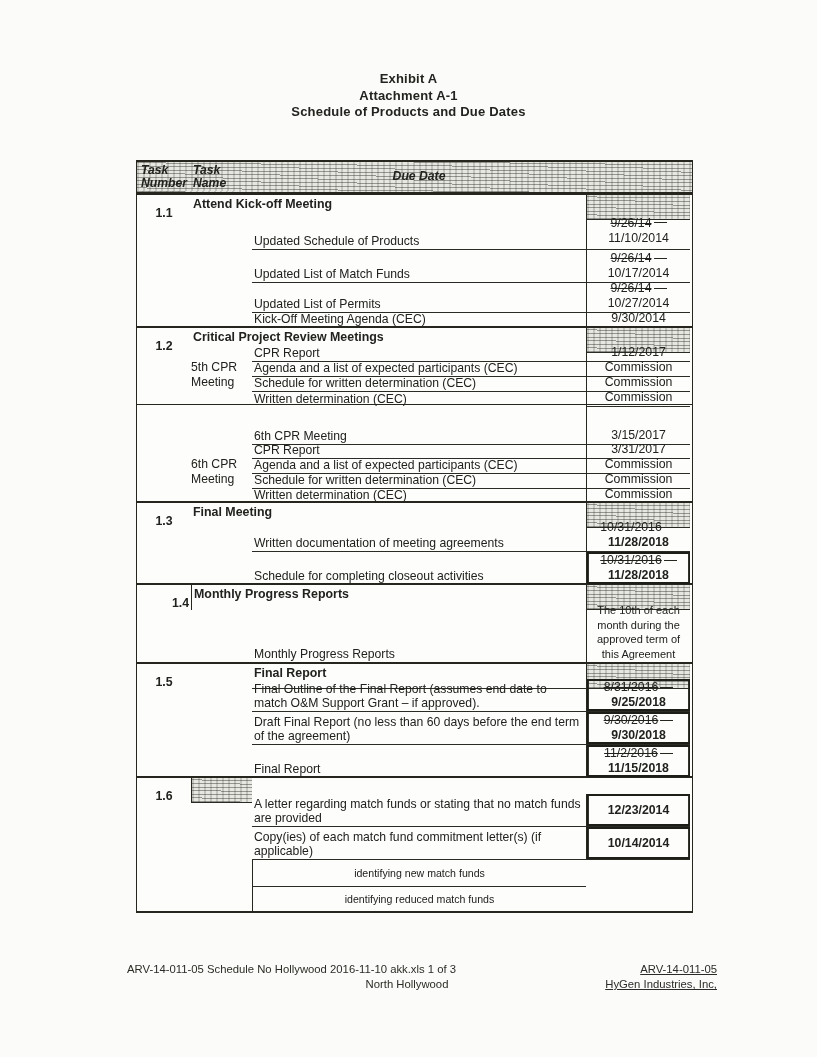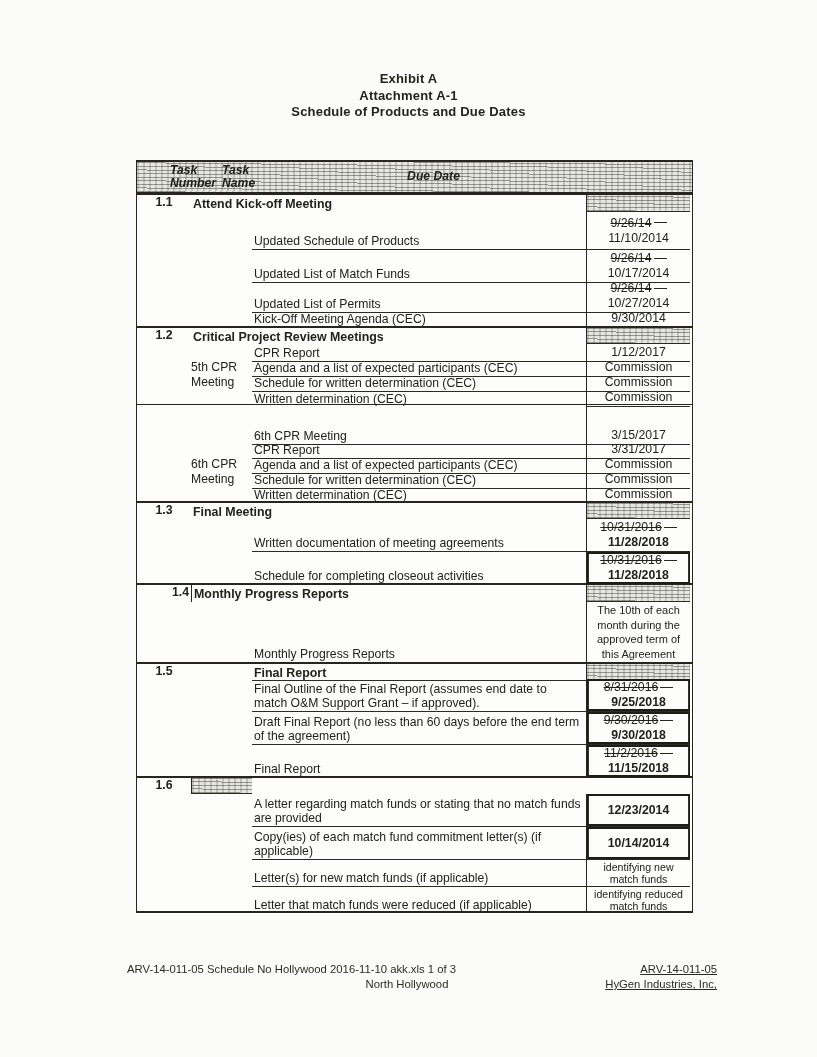--- a/index.html
+++ b/index.html
@@ -22,31 +22,31 @@
   .row,.thead{display:grid;grid-template-columns:54px 61px 334px 104px;position:relative;}
   .c{position:relative;box-sizing:border-box;}
 
   .hatch{background:
     repeating-linear-gradient(0.6deg, rgba(38,38,32,.42) 0 1px, transparent 1px 3.6px),
     repeating-linear-gradient(91deg, rgba(38,38,32,.18) 0 2px, transparent 2px 6px),
     #e7e7e2;}
 
   .thead{height:30px;border-bottom:1.8px solid #26261f;
     font-style:italic;font-weight:bold;font-size:12.2px;line-height:13.5px;}
-  .thead .c{display:flex;align-items:center;margin-left:29px;}
+  .thead .c{display:flex;align-items:center;}
   .prewrap{white-space:pre-line;}
   .th-num{padding-left:4px;}
   .th-name{padding-left:2px;}
   .th-prod{justify-content:center;}
   .th-due{justify-content:center;}
 
   .sec{border-top:2px solid #26261f;}
   .sec:first-of-type{border-top:none;}
 
-  .num{ text-align:center;font-weight:bold;font-size:12.3px;padding-top:0;}
+  .num{ text-align:center;font-weight:bold;font-size:12.3px;padding-top:11px;}
   .name{ font-size:12.2px;line-height:15px;}
   .secname{font-weight:bold;font-size:12.4px;padding-top:2px;grid-column:2/4;padding-left:2px;}
   .secname3{grid-column:3/4;}
 
   .prod{font-size:12.2px;line-height:14px;display:flex;align-items:flex-end;
     padding:0 4px 1px 2px;}
   .bb{border-bottom:1.3px solid #2b2b25;}
 
   .due{border-left:1.5px solid #26261f;display:flex;flex-direction:column;
     align-items:center;justify-content:center;font-size:12.3px;line-height:15px;
@@ -323,29 +323,27 @@
         <div class="c num"></div>
           <div class="c name"></div>
         <div class="c prod bb">Copy(ies) of each match fund commitment letter(s) (if applicable)</div>
         <div class="c due heavy bb">
           <span class="bolddate">10/14/2014</span>
         </div>
       </div>
       <div class="row" style="height:27px">
         <div class="c num"></div>
           <div class="c name"></div>
-        <div class="c prod bb">Letter(s) for new match funds (if applicable)</div>
         <div class="c due smalldue bb">
           <span>identifying new match funds</span>
         </div>
       </div>
       <div class="row" style="height:24px">
         <div class="c num"></div>
           <div class="c name"></div>
-        <div class="c prod">Letter that match funds were reduced (if applicable)</div>
         <div class="c due smalldue">
           <span>identifying reduced match funds</span>
         </div>
       </div>
     </div>
 
   </div>
 
   <div class="footer-left">
     <div>ARV-14-011-05 Schedule No Hollywood 2016-11-10 akk.xls 1 of 3</div>

